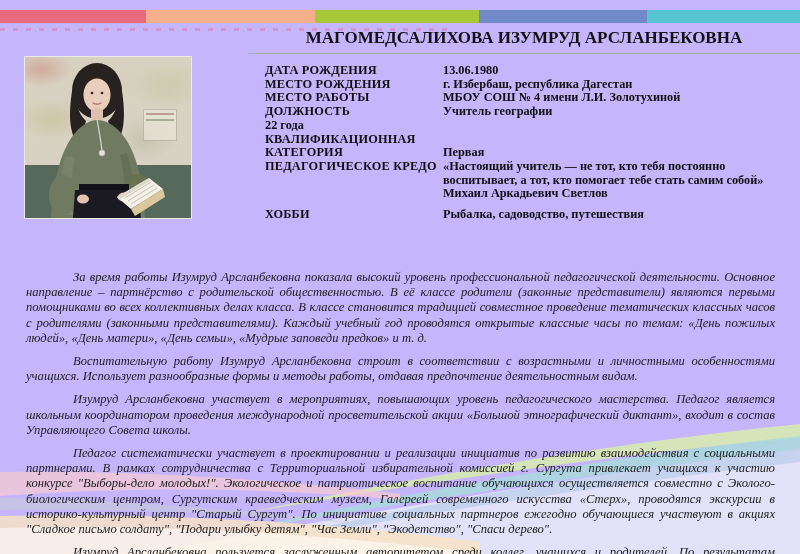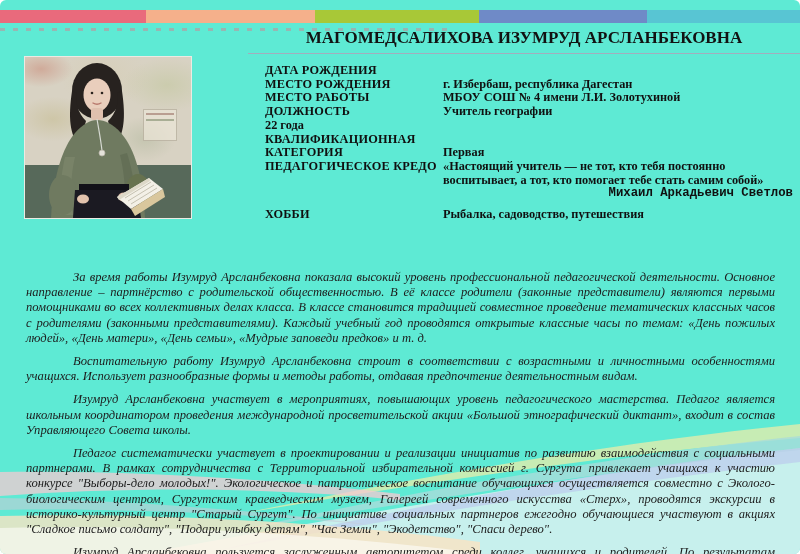--- a/index.html
+++ b/index.html
@@ -1,17 +1,17 @@
 <!DOCTYPE html>
 <html lang="ru"><head>
 <meta charset="utf-8">
 <style>
   html,body{margin:0;padding:0;background:#fff;}
-  .page{position:relative;width:800px;height:554px;background:#5eead4;overflow:hidden;
-        font-family:"Liberation Serif",serif;border-radius:6px;}
+  .page{position:relative;width:800px;height:554px;background:#c4b5fd;overflow:hidden;
+        font-family:"Liberation Serif",serif;}
 
   
   .top-bar{position:absolute;top:10px;left:0;width:800px;height:13px;display:flex;z-index:3;}
   .top-bar .seg{height:100%;}
   .top-bar .seg:nth-child(1){width:146px;}
   .top-bar .seg:nth-child(2){width:169px;}
   .top-bar .seg:nth-child(3){width:164px;}
   .top-bar .seg:nth-child(4){width:168px;}
   .top-bar .seg:nth-child(5){width:153px;}
 
@@ -41,21 +41,21 @@
   .photo-board{position:absolute;top:108px;left:0;width:166px;height:53px;background:#57695a;}
   .person{position:absolute;top:0;left:0;}
 
   
   .facts{position:absolute;left:265px;top:64px;width:528px;z-index:3;
          font-weight:700;font-size:12.3px;line-height:13.7px;color:#101010;}
   .fact-row{display:flex;align-items:flex-start;}
   .fact-row:last-child{margin-top:7px;}
   .fact-label{flex:0 0 178px;width:178px;letter-spacing:.2px;}
   .fact-value{flex:1;}
-  .fact-attrib{text-align:right;font-family:Liberation Mono, monospace;}
+  .fact-attrib{}
 
   
   .body-text{position:absolute;left:18px;top:262px;width:765px;z-index:2;
              font-style:italic;font-size:12.6px;line-height:15.2px;color:#1c1c1c;text-align:justify;}
   .para{margin:8px;text-indent:47px;}
 
   
   .bg-decor{position:absolute;left:0;bottom:0;width:800px;height:140px;z-index:0;}
 </style>
 </head>
@@ -124,20 +124,23 @@
       <path d="M92,140 L124,121 L138,132 L106,152 Z" fill="#f3f0e7"></path>
       <path d="M92,140 L124,121 L125,124 L94,143 Z" fill="#ddd8c8"></path>
       <path d="M106,152 L138,132 L140,140 L110,159 Z" fill="#d9c79d"></path>
       <path d="M100,141 L126,125 M103,144 L129,128 M106,147 L132,131" stroke="#b9b4a2" stroke-width="0.8"></path>
     </svg>
   </div>
 
   <div class="facts" id="facts">
       <div class="fact-row">
         <div class="fact-label">ДАТА РОЖДЕНИЯ</div>
+        <div class="fact-value">
+          <div>13.06.1980</div>
+        </div>
       </div>
       <div class="fact-row">
         <div class="fact-label">МЕСТО РОЖДЕНИЯ</div>
         <div class="fact-value">
           <div>г. Избербаш, республика Дагестан</div>
         </div>
       </div>
       <div class="fact-row">
         <div class="fact-label">МЕСТО РАБОТЫ</div>
         <div class="fact-value">

